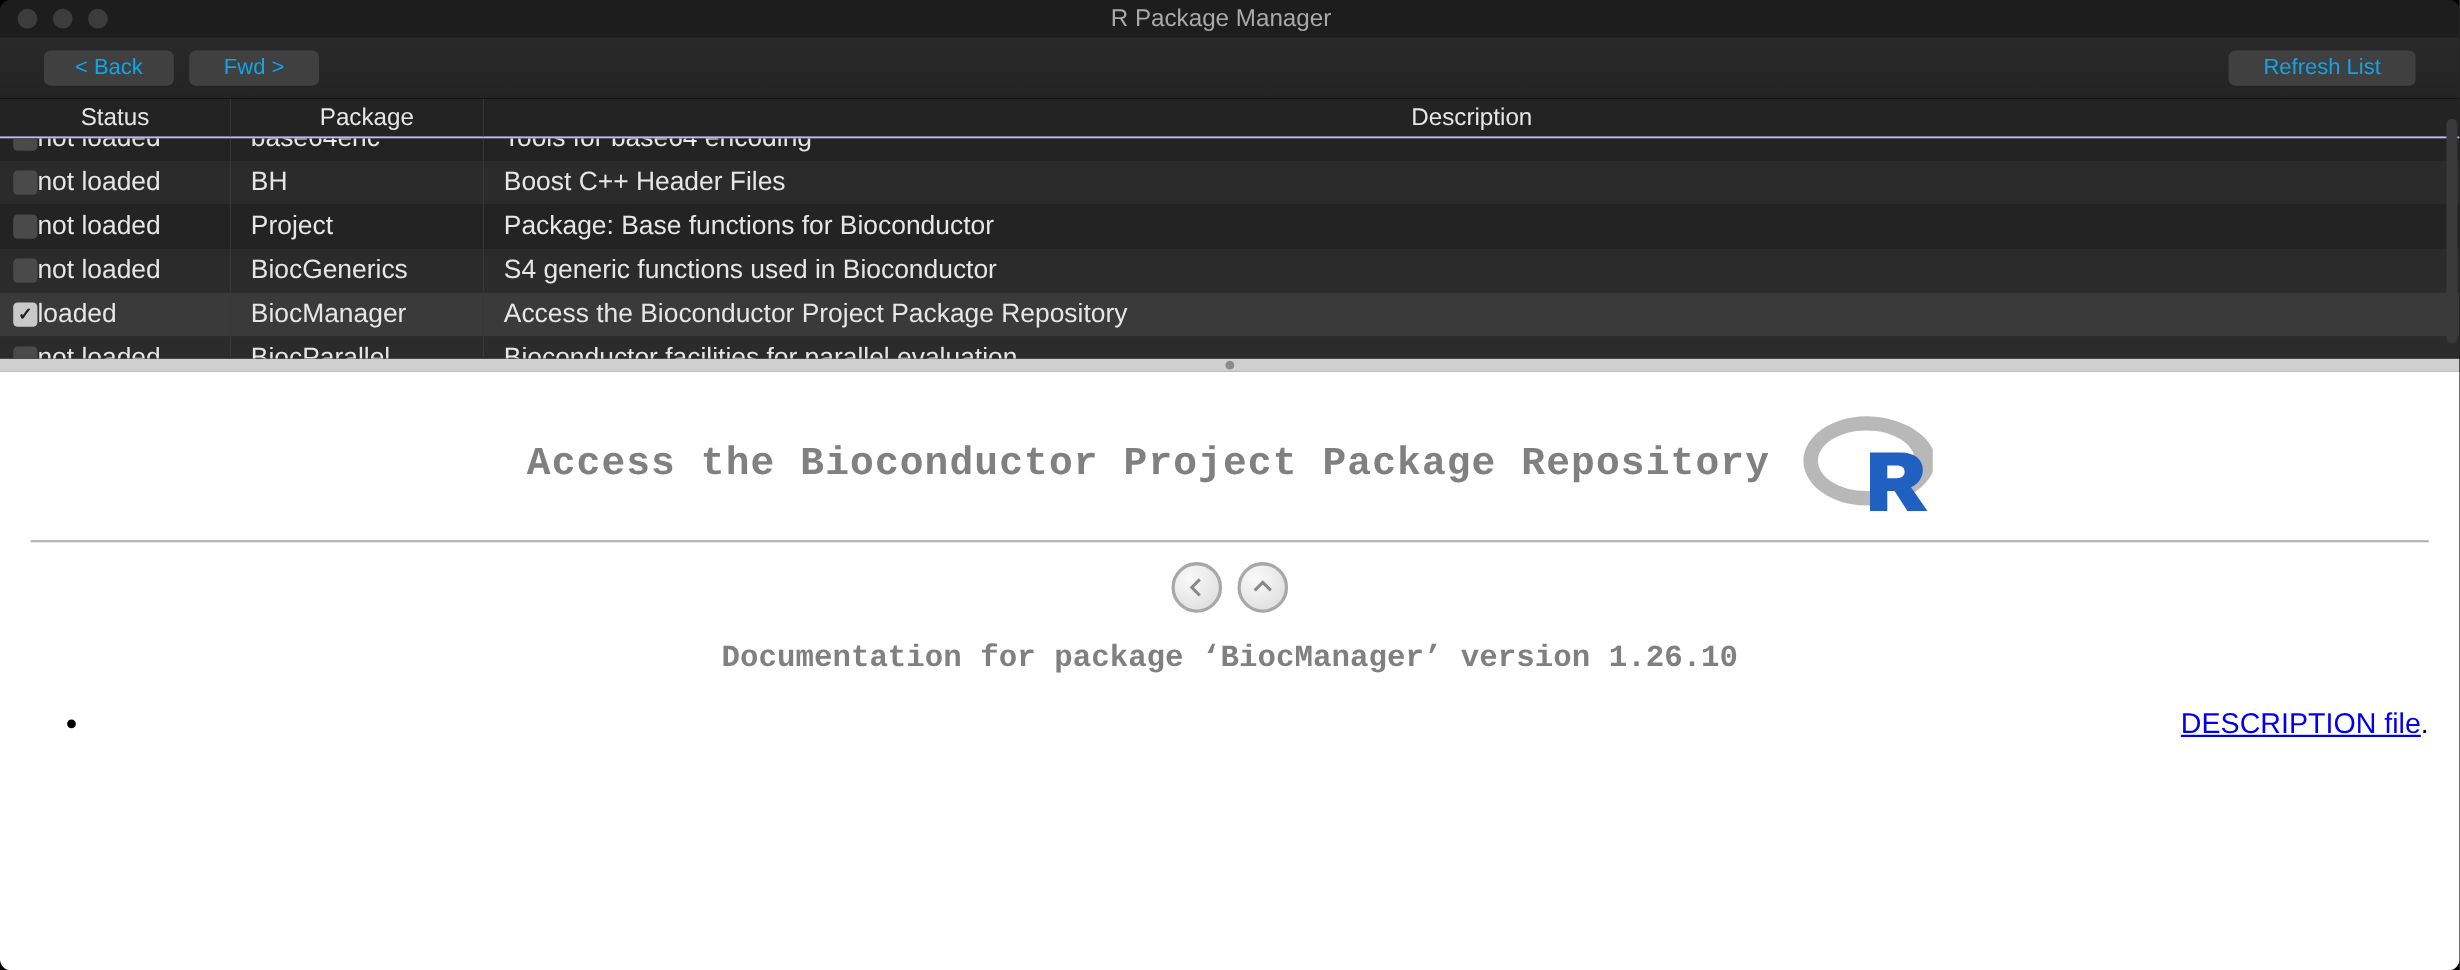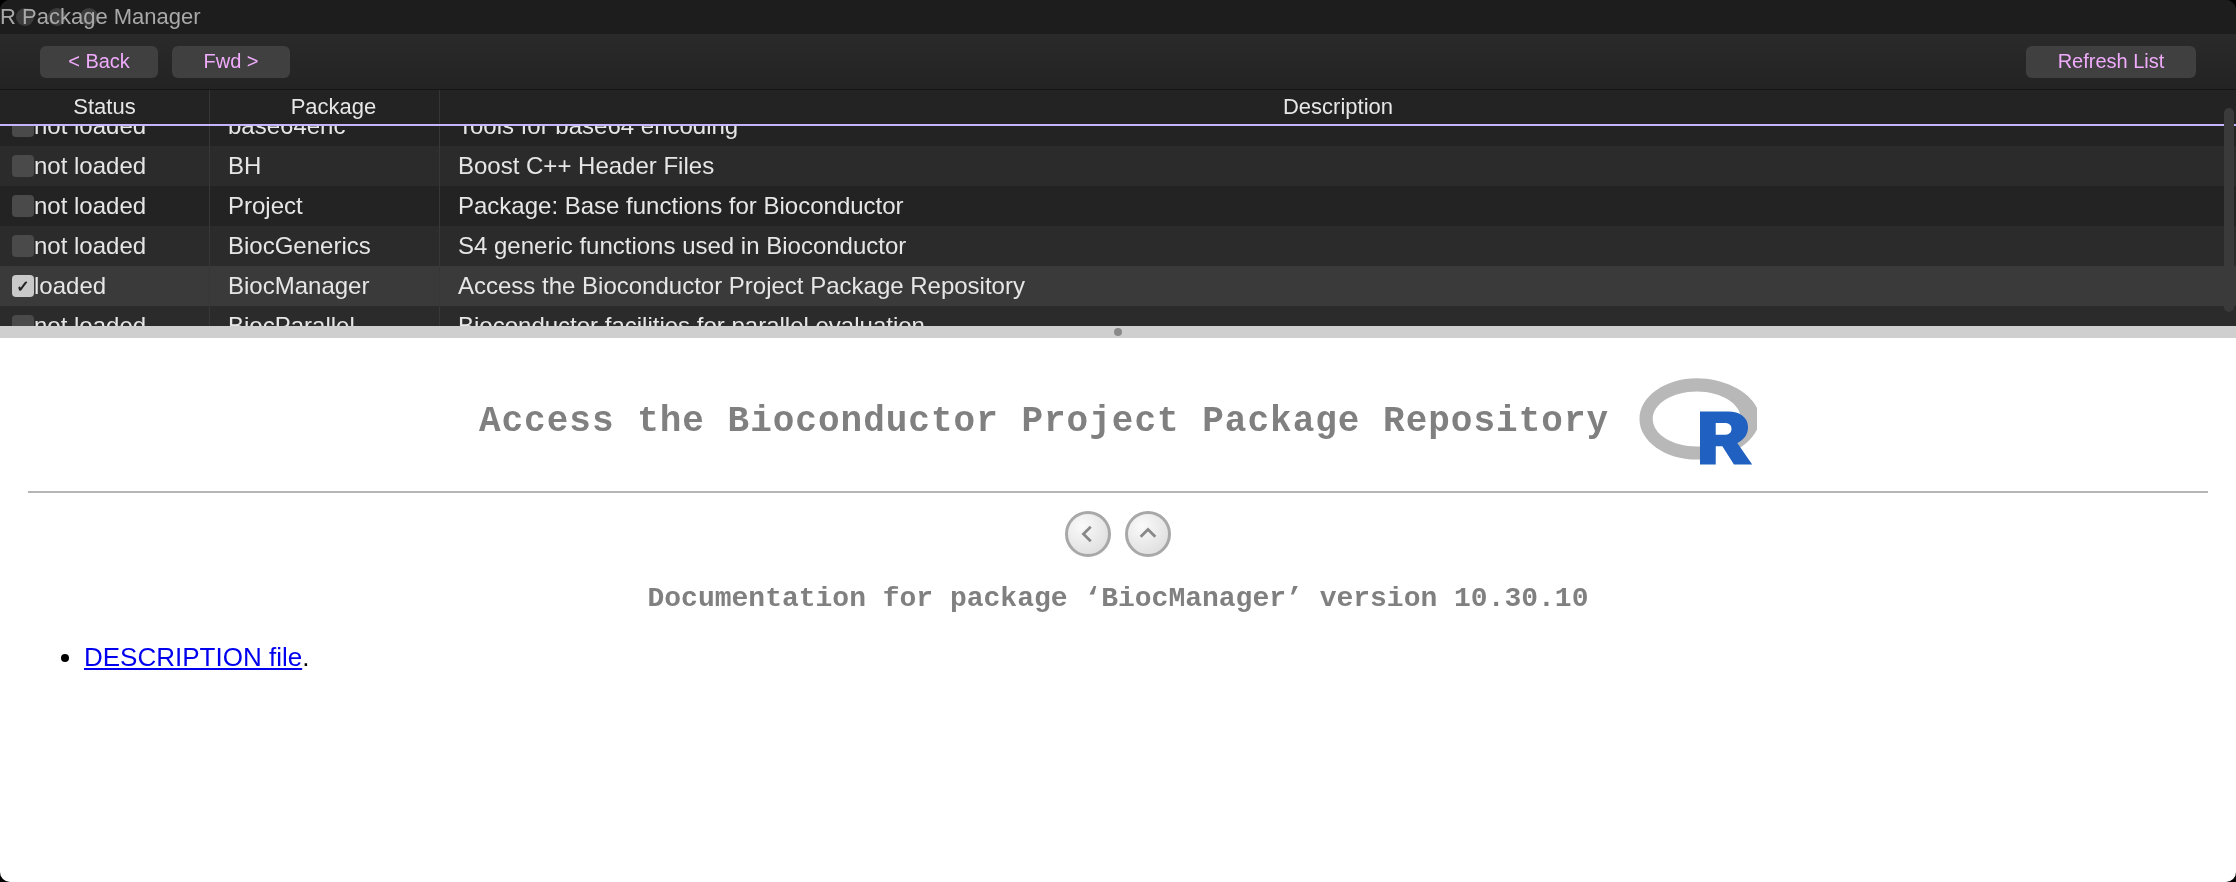--- a/index.html
+++ b/index.html
@@ -26,37 +26,37 @@
     gap: 14px;
     margin-left: 16px;
   }
   .tl-dot {
     width: 18px; height: 18px; border-radius: 50%;
     background: #3c3c3c;
   }
   .titlebar-title {
     position: absolute;
     left: 0; right: 16px;
-    text-align: left;
+    text-align: center;
     color: #a9a9a9;
     font-size: 22px;
   }
   
   .toolbar {
     height: 56px;
     background: linear-gradient(#2a2a2a,#232323);
     display: flex;
     align-items: center;
     padding: 0 40px 0 40px;
     gap: 14px;
     border-bottom: 1px solid #151515;
   }
   .tb-btn {
     background: #404040;
-    color: #f0abfc;
+    color: #0ea5e9;
     border: none;
     border-radius: 6px;
     height: 32px;
     min-width: 118px;
     font-size: 20px;
     cursor: pointer;
   }
   .tb-spacer { flex: 1; }
   .tb-btn.refresh { min-width: 170px; }
   
@@ -182,20 +182,21 @@
     font-family: "Courier New", monospace;
     font-weight: bold;
     font-size: 28px;
     color: #808080;
     text-align: center;
     margin-bottom: 28px;
   }
   .doc-list {
     margin-left: 56px;
     font-size: 26px;
+    text-align: right;
   }
   .doc-list li { list-style: disc; }
   .doc-list a { color: #0000ee; text-decoration: underline; }
   .outer-scroll {
     position:absolute;
     right:2px; top:108px;
     width:10px; height:204px;
     background:#3a3a3a;
     border-radius:5px;
   }
@@ -300,21 +301,21 @@
         <svg viewBox="0 0 24 24">
             <path fill="none" stroke="#888" stroke-width="3" d="M15 4 L7 12 L15 20"></path>
           </svg>
       </div>
       <div class="nav-circle">
         <svg viewBox="0 0 24 24">
             <path fill="none" stroke="#888" stroke-width="3" d="M4 15 L12 7 L20 15"></path>
           </svg>
       </div>
     </div>
-    <div class="doc-subtitle">Documentation for package ‘BiocManager’ version 10.30.10</div>
+    <div class="doc-subtitle">Documentation for package ‘BiocManager’ version 1.26.10</div>
     <ul class="doc-list">
       <li>
         <a href="#">DESCRIPTION file</a><span>.</span>
       </li>
     </ul>
   </div>
 
 </div>
 
 </body></html>

